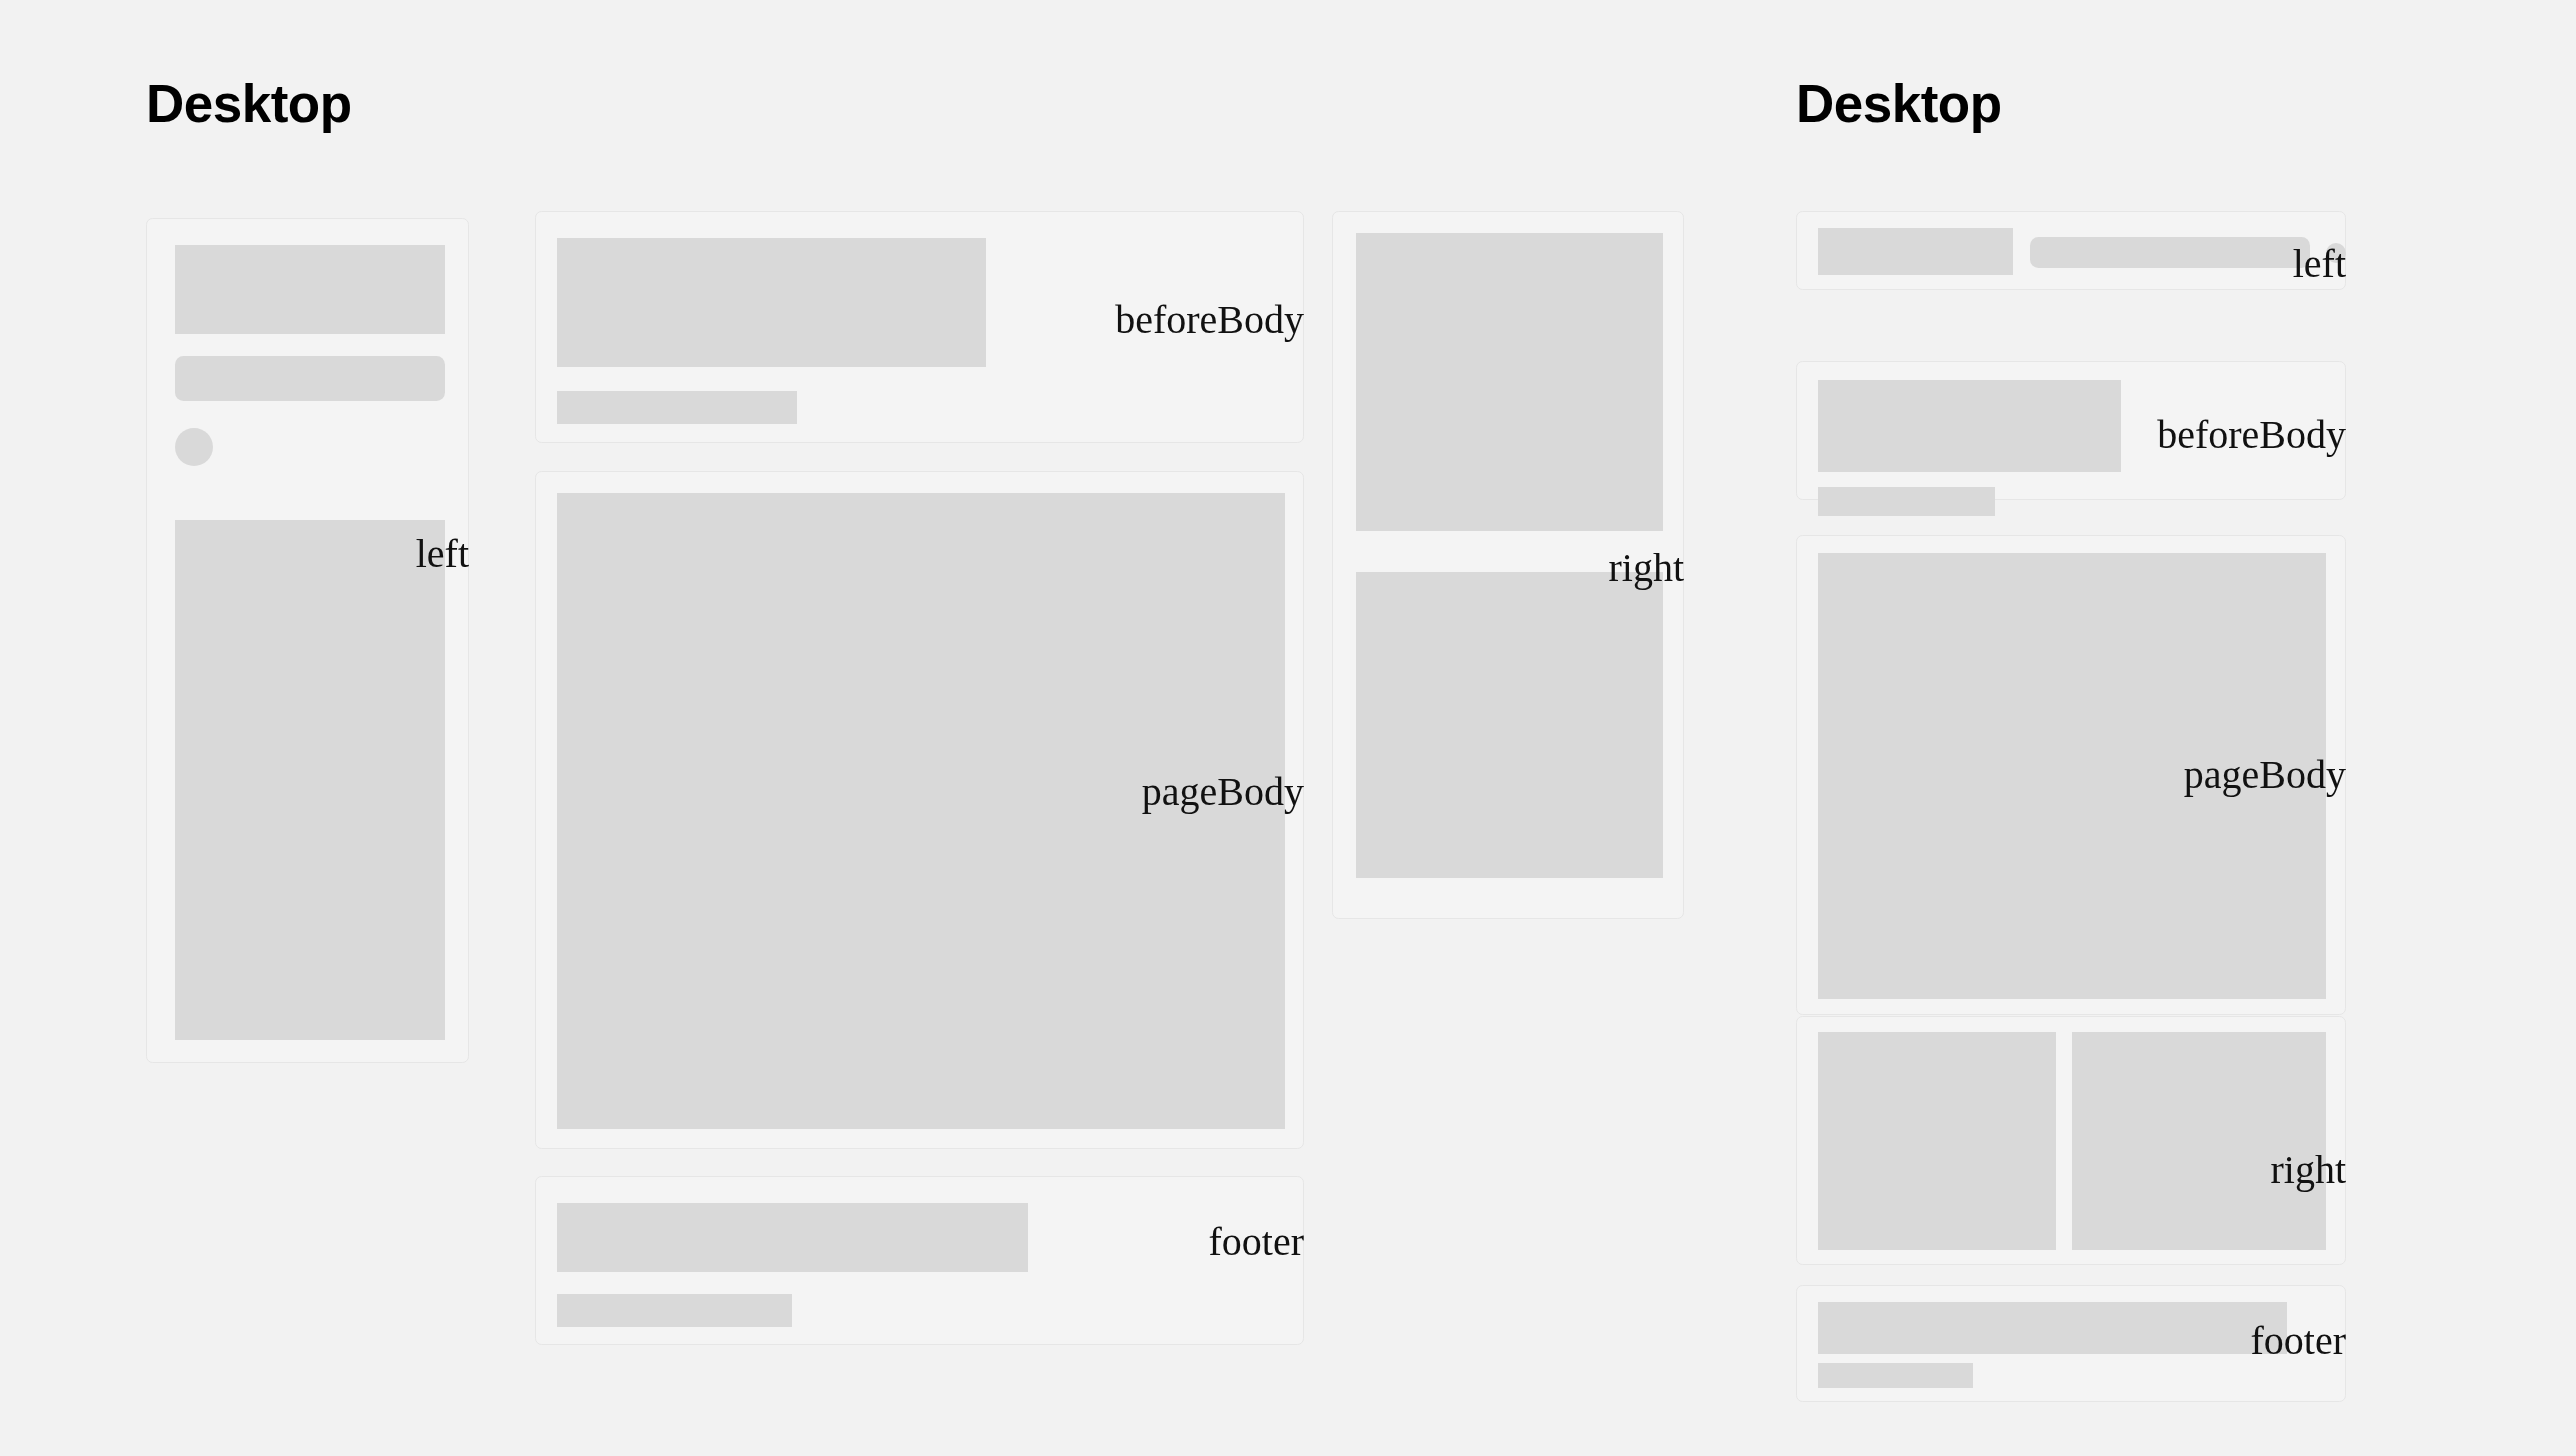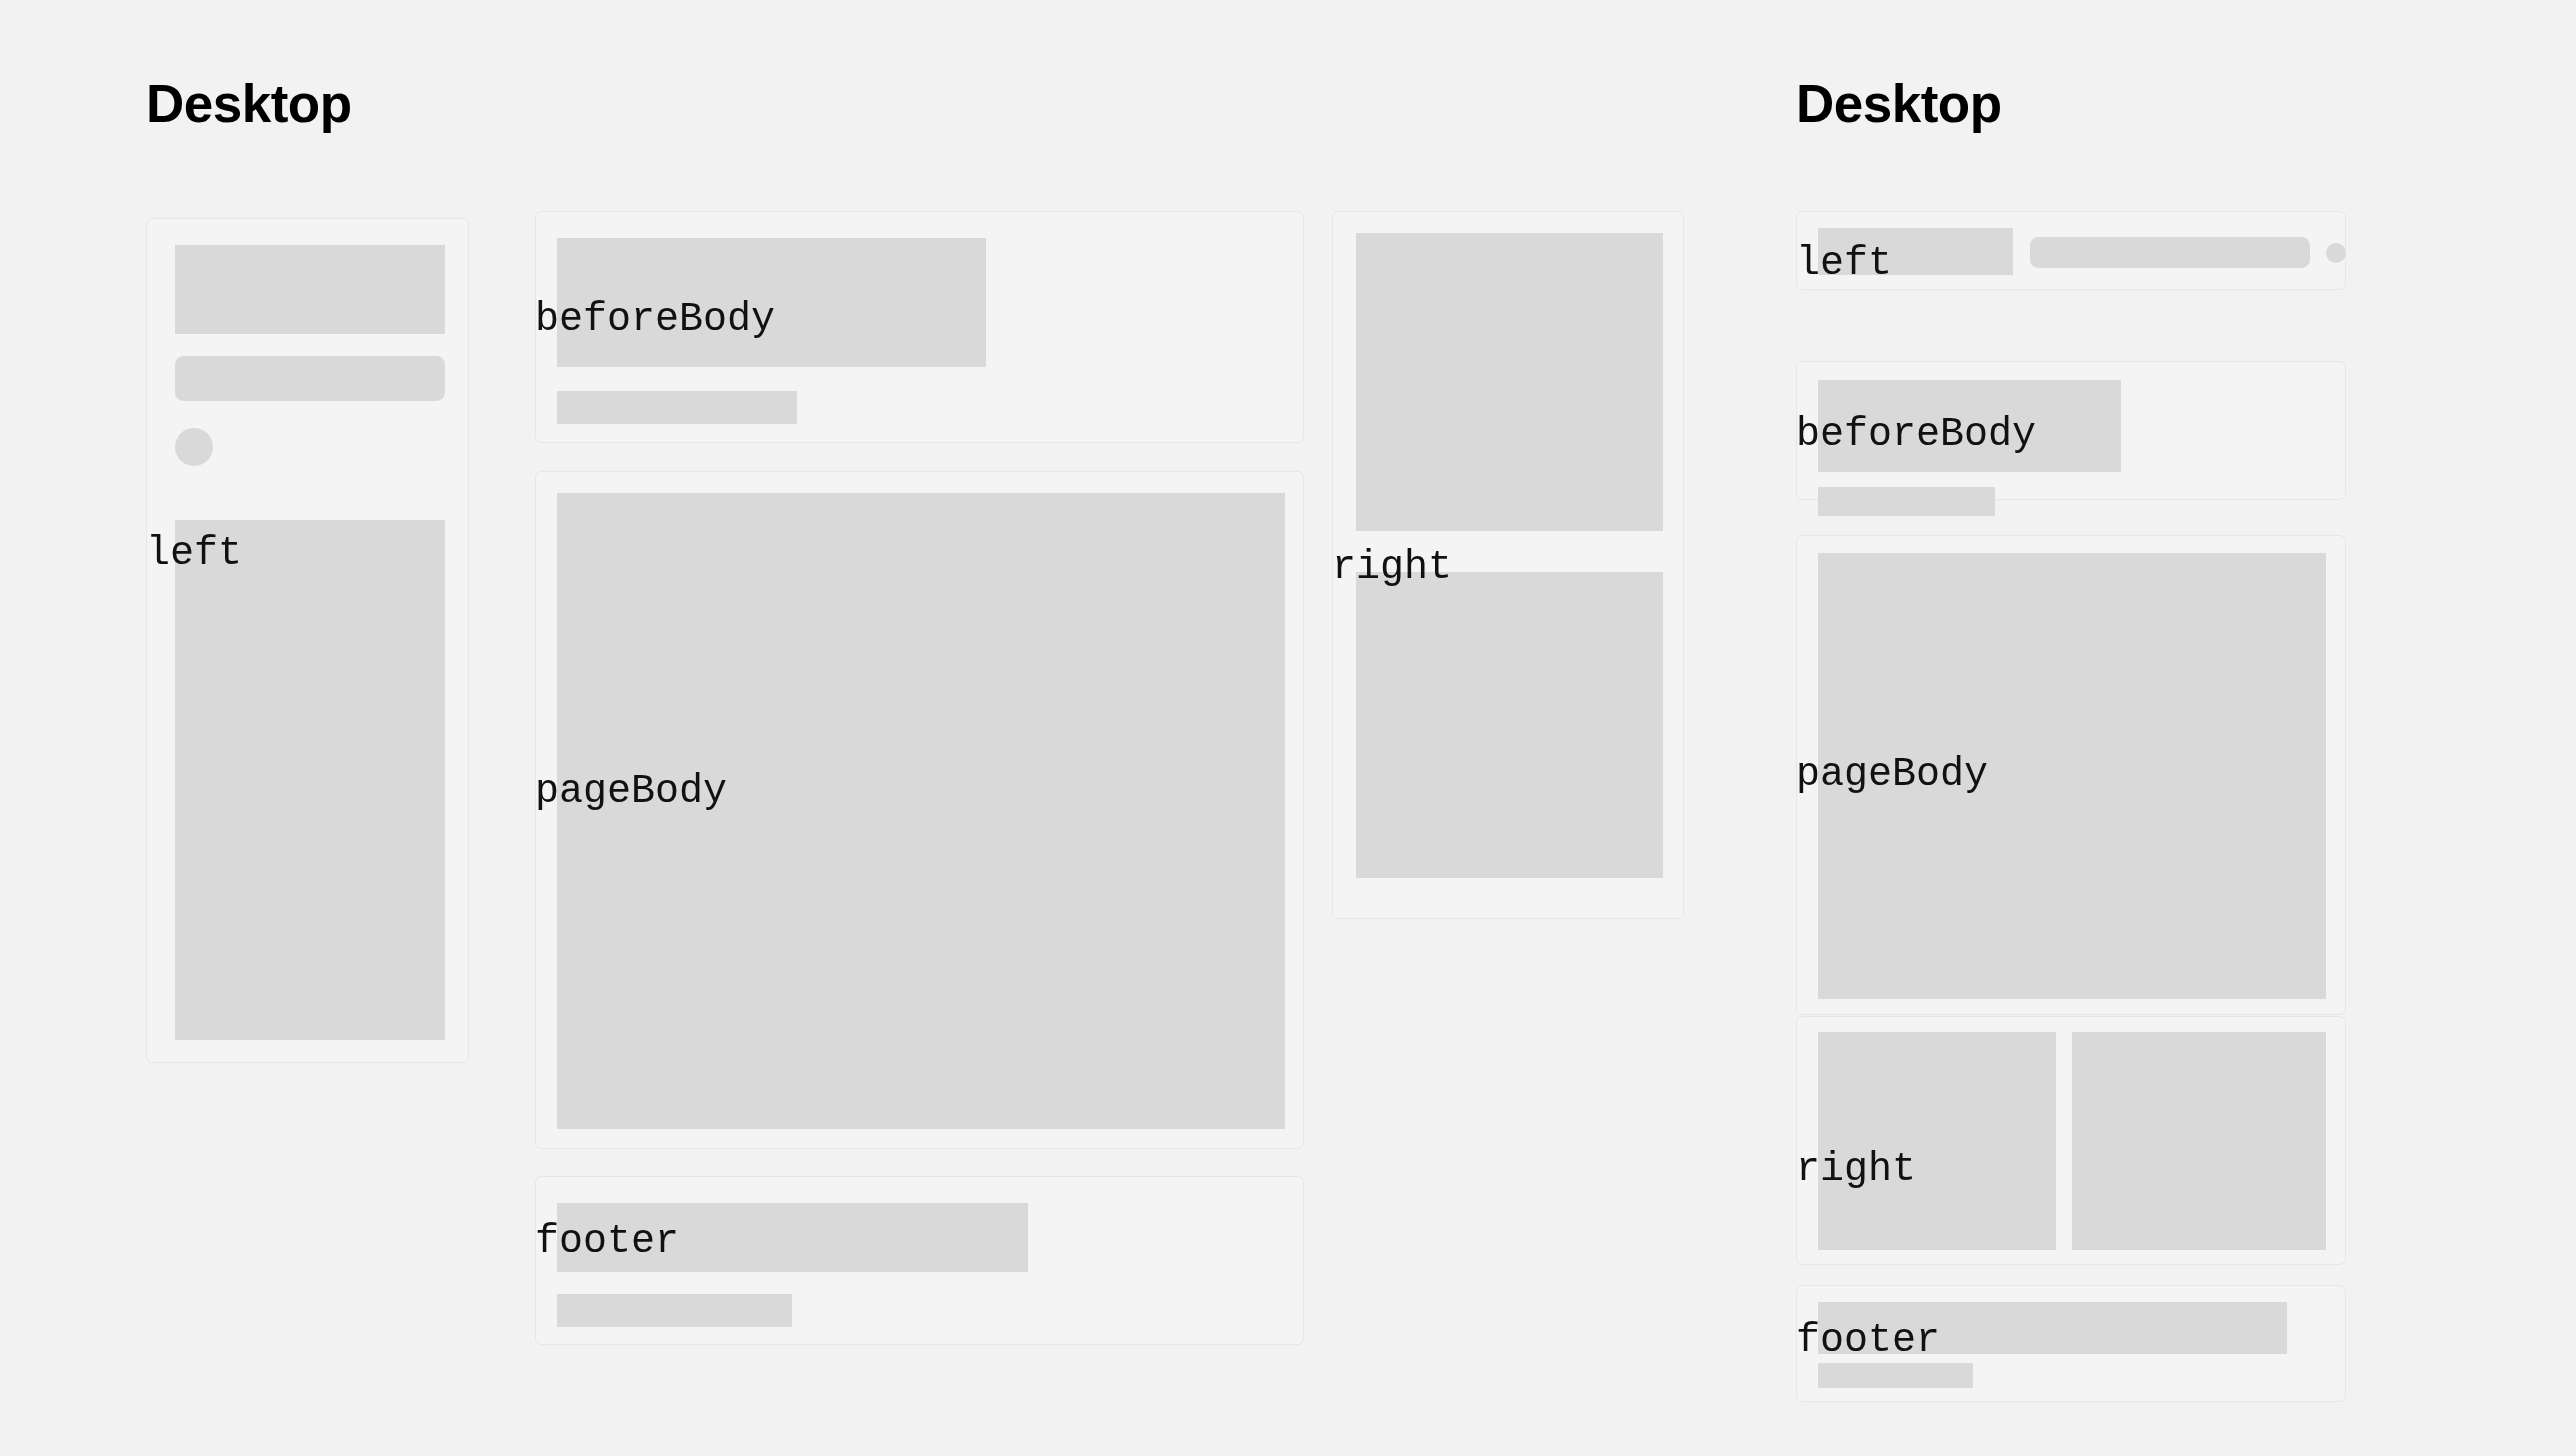--- a/index.html
+++ b/index.html
@@ -43,24 +43,24 @@
   .sk {
     position: absolute;
     background: #d9d9d9;
   }
   .sk.rounded { border-radius: 8.5px; }
   .sk.circle  { border-radius: 50%; }
 
   
   .label {
     position: absolute;
-    font-family: Liberation Mono, monospace;
+    font-family: Liberation Serif, serif;
     color: #111111;
     white-space: nowrap;
-    text-align: left;
+    text-align: right;
     line-height: 1;
     pointer-events: none;
   }
 
   
   #card-desktop-left { left: 146px; top: 218px; width: 323px; height: 845px; }
   #dl-block-1 { left: 28px; top: 26px;  width: 270px; height: 89px; }
   #dl-block-2 { left: 28px; top: 137px; width: 270px; height: 45px; }
   #dl-dot     { left: 28px; top: 209px; width: 38px;  height: 38px; }
   #dl-block-3 { left: 28px; top: 301px; width: 270px; height: 520px; }

